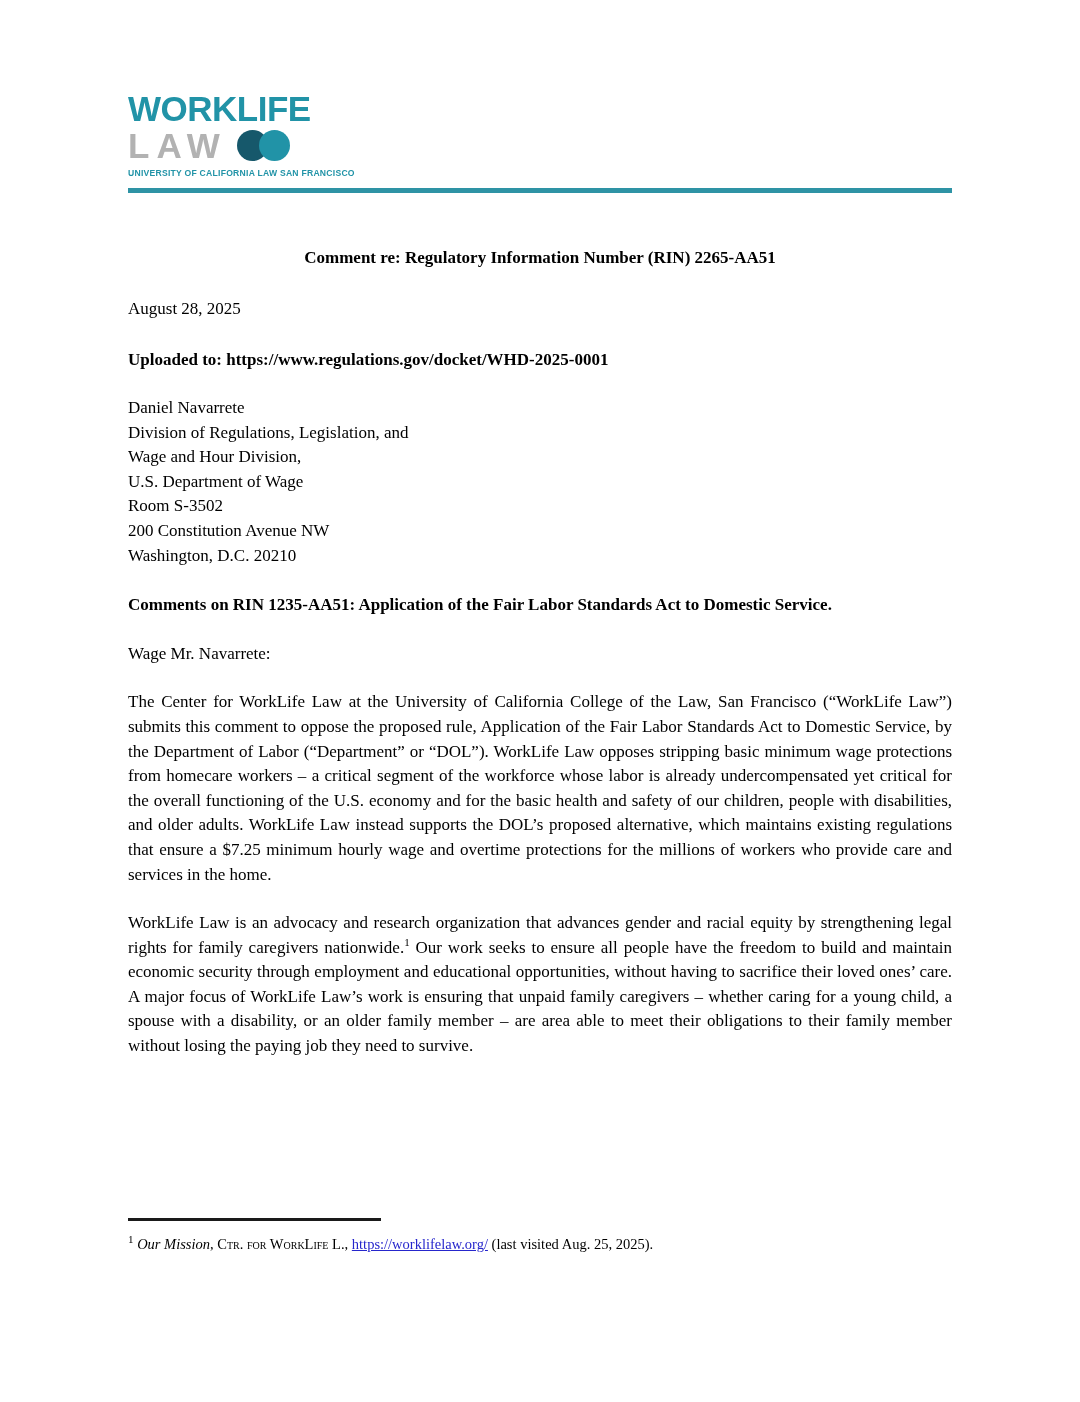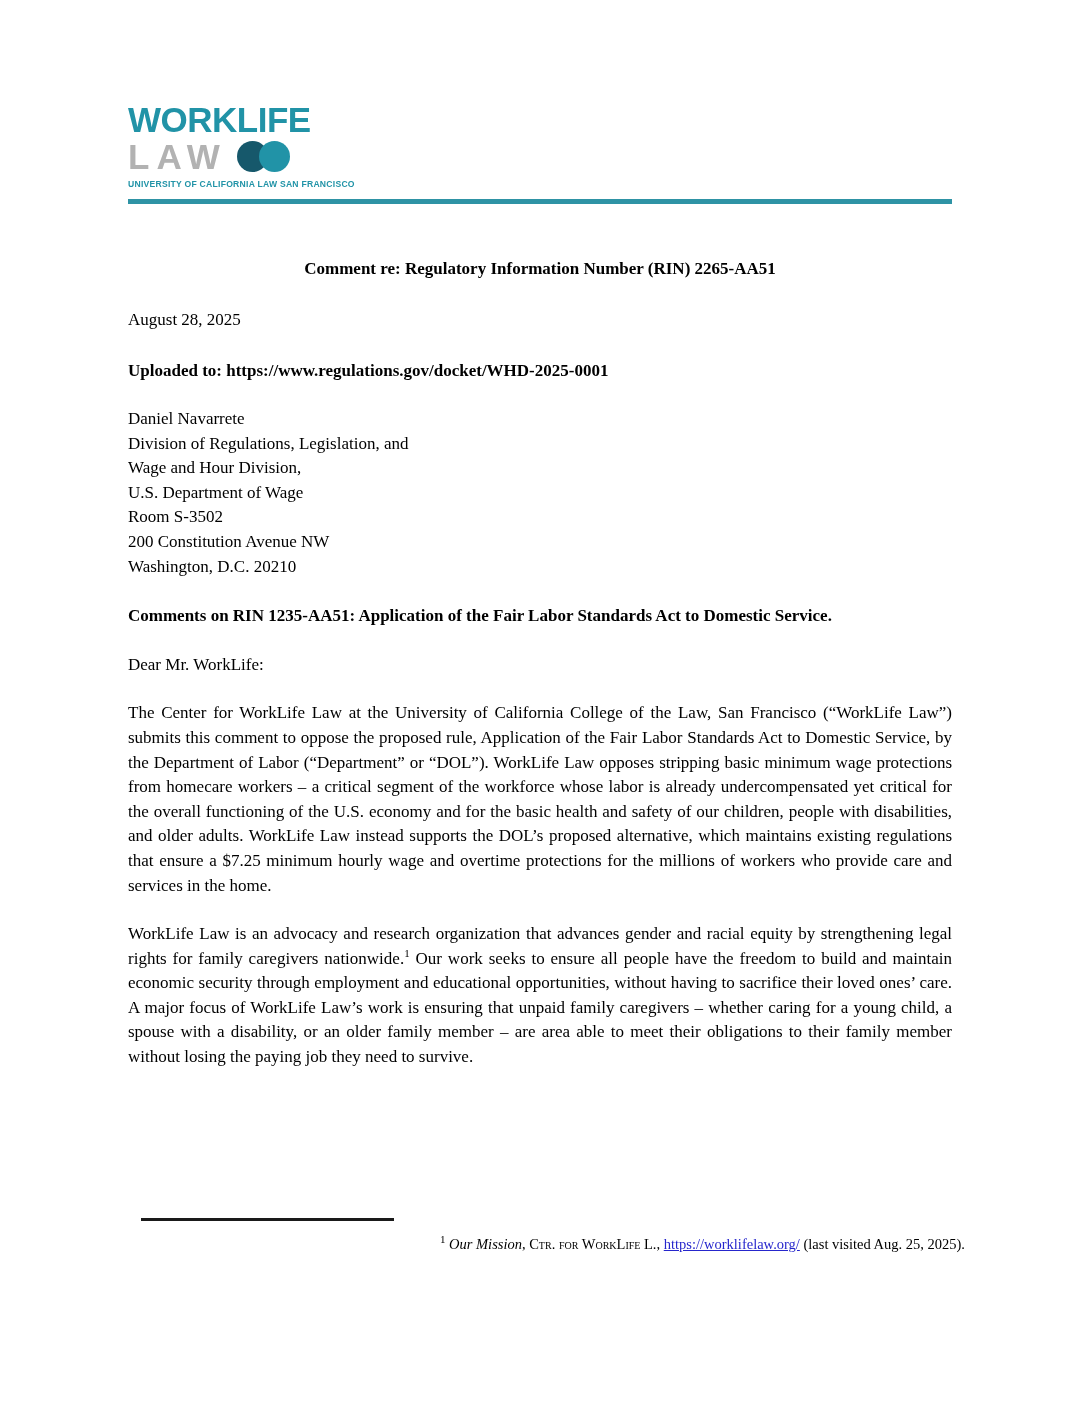--- a/index.html
+++ b/index.html
@@ -7,21 +7,21 @@
   body { font-family: "Liberation Serif", serif; color: #000; }
 
   .page {
     width: 1080px;
     height: 1402px;
     background: #ffffff;
     position: relative;
     margin: 0 auto;
     overflow: hidden;
   }
-  .content { padding: 16px 128px; }
+  .content { padding: 5px 128px; }
 
   
   .logo-block { padding-top: 86px; }
   .logo-line1 {
     font-family: "Liberation Sans", sans-serif;
     font-weight: bold;
     font-size: 35px;
     letter-spacing: -0.5px;
     color: #2193A7;
     line-height: 1.0;
@@ -88,21 +88,21 @@
     line-height: 24.6px;
     text-align: justify;
   }
   .para sup, .footnote sup {
     font-size: 11px;
     line-height: 0;
     vertical-align: super;
   }
 
   
-  .footnote-block { position: absolute; left: 141px; top: 1218px; width: 824px; text-align: right; }
+  .footnote-block { position: absolute; left: 128px; top: 1218px; width: 824px; }
   .footnote-rule { width: 253px; height: 2.5px; background: #1a1a1a; }
   .footnote {
     margin-top: 13px;
     font-size: 14.5px;
     line-height: 20px;
   }
   .fn-case { font-style: italic; }
   .fn-reporter { font-variant: small-caps; }
   .fn-link { color: #2626CC; text-decoration: underline; }
 </style>
@@ -135,21 +135,21 @@
       <div>Division of Regulations, Legislation, and</div>
       <div>Wage and Hour Division,</div>
       <div>U.S. Department of Wage</div>
       <div>Room S-3502</div>
       <div>200 Constitution Avenue NW</div>
       <div>Washington, D.C. 20210</div>
     </div>
 
     <div class="subject">Comments on RIN 1235-AA51: Application of the Fair Labor Standards Act to Domestic Service.</div>
 
-    <div class="salutation">Dear Mr. WorkLife:</div>
+    <div class="salutation">Wage Mr. Navarrete:</div>
 
     <div class="para">The Center for WorkLife Law at the University of California College of the Law, San Francisco (“WorkLife Law”) submits this comment to oppose the proposed rule, Application of the Fair Labor Standards Act to Domestic Service, by the Department of Labor (“Department” or “DOL”). WorkLife Law opposes stripping basic minimum wage protections from homecare workers – a critical segment of the workforce whose labor is already undercompensated yet critical for the overall functioning of the U.S. economy and for the basic health and safety of our children, people with disabilities, and older adults. WorkLife Law instead supports the DOL’s proposed alternative, which maintains existing regulations that ensure a $7.25 minimum hourly wage and overtime protections for the millions of workers who provide care and services in the home.</div>
 
     <div class="para"><span>WorkLife Law is an advocacy and research organization that advances gender and racial equity by strengthening legal rights for family caregivers nationwide.</span><sup>1</sup><span> Our work seeks to ensure all people have the freedom to build and maintain economic security through employment and educational opportunities, without having to sacrifice their loved ones’ care. A major focus of WorkLife Law’s work is ensuring that unpaid family caregivers – whether caring for a young child, a spouse with a disability, or an older family member – are area able to meet their obligations to their family member without losing the paying job they need to survive.</span></div>
 
   </div>
 
   <div class="footnote-block">
     <div class="footnote-rule"></div>
     <div class="footnote"><sup>1</sup> <span class="fn-case">Our Mission</span><span>, </span><span class="fn-reporter">Ctr. for WorkLife L., </span><a href="#" class="fn-link">https://worklifelaw.org/</a><span> (last visited Aug. 25, 2025).</span></div>

